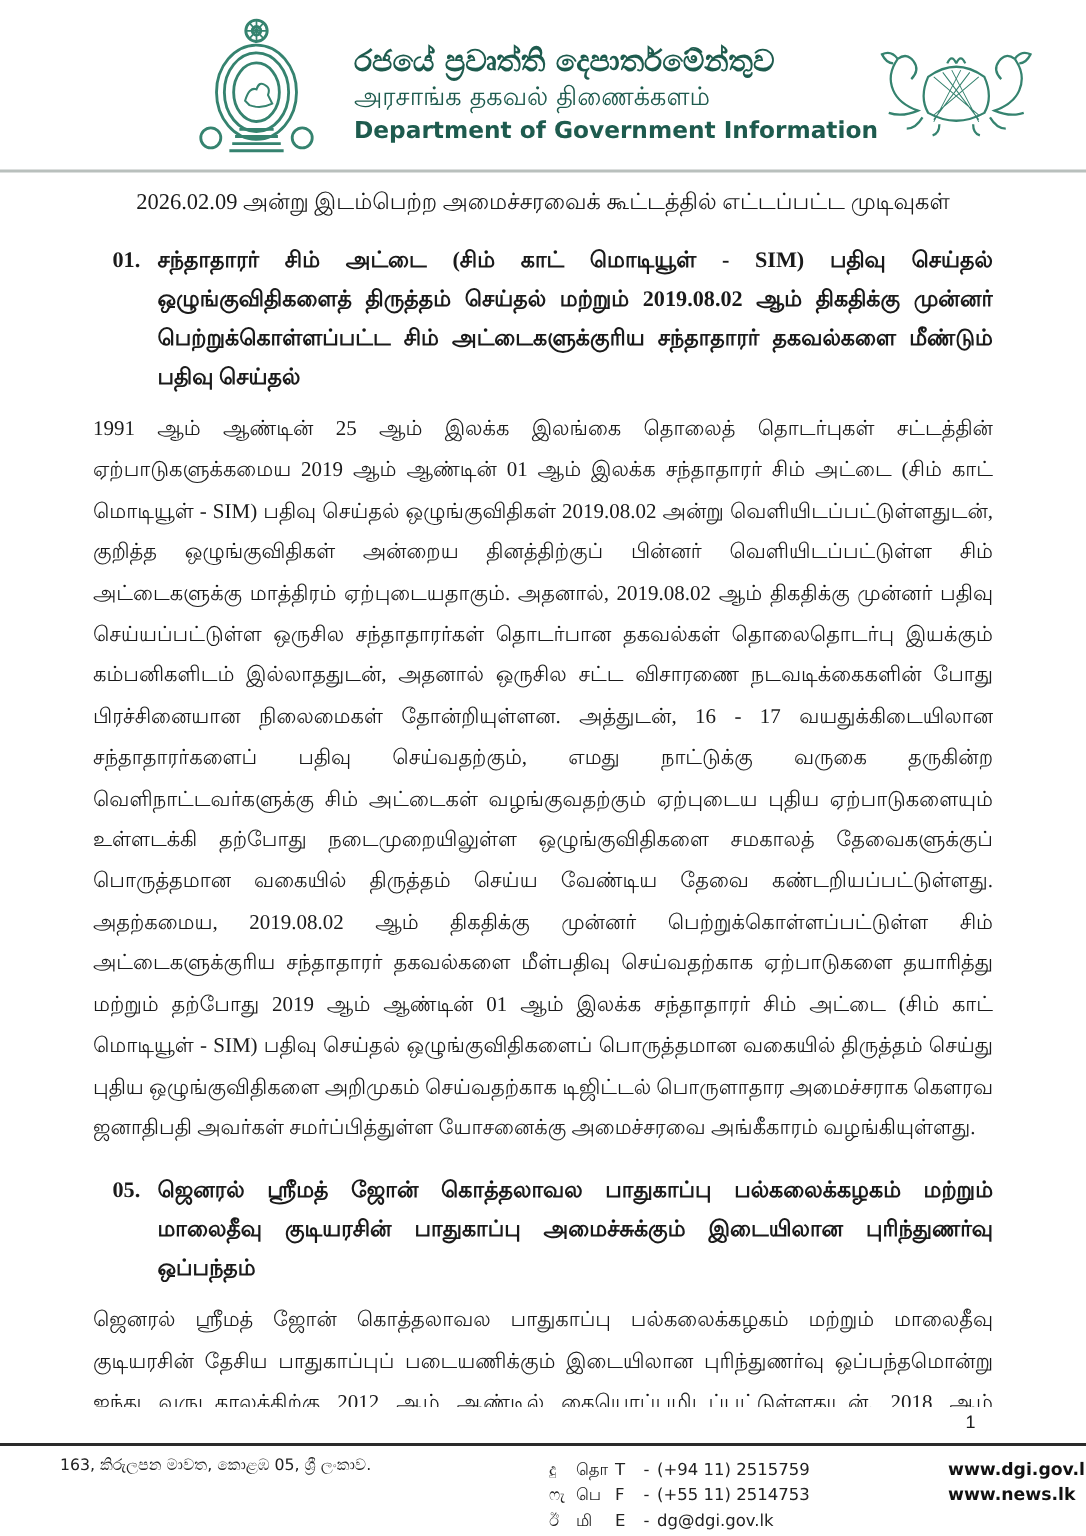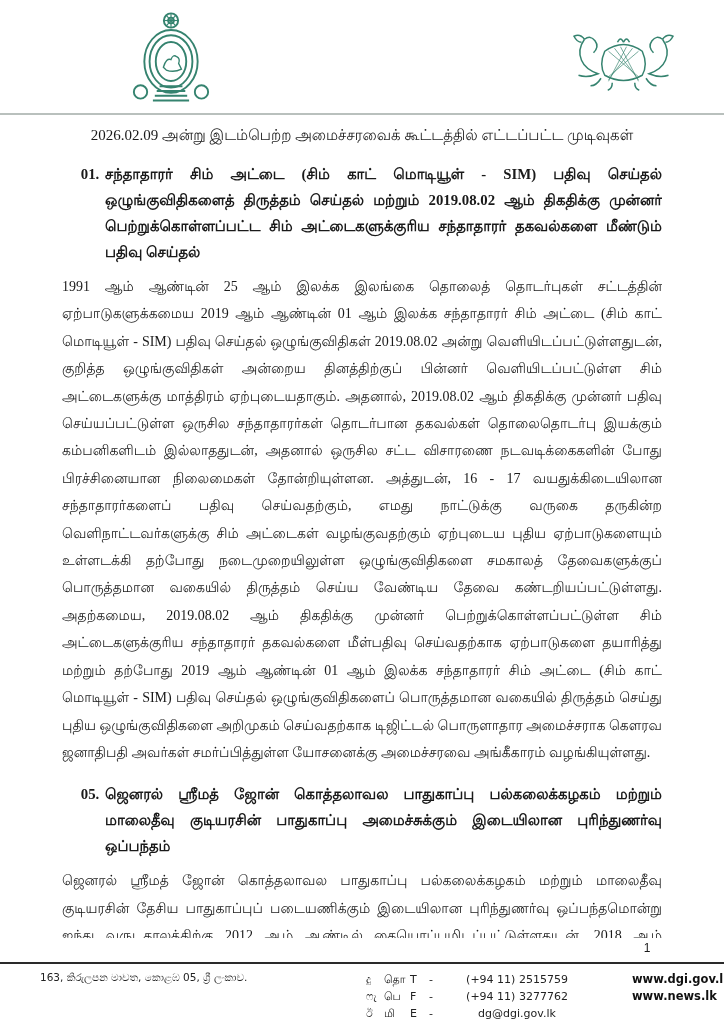--- a/index.html
+++ b/index.html
@@ -15,37 +15,37 @@
   .dept-ta { font-family:"DejaVu Sans","Liberation Sans",sans-serif; font-size:17px; margin-top:2px; }
   .dept-en { font-family:"DejaVu Sans","Liberation Sans",sans-serif; font-weight:bold; font-size:15.5px; margin-top:2px; }
   .fish-box { flex:0 0 auto; margin-left:auto; }
   .header-rule { position:absolute; top:113px; left:0; width:724px; height:2px; background:#b9c0bd; }
 
   
   .content { position:absolute; top:118px; left:62px; width:600px; height:820px; overflow:hidden; }
   .doc-title { text-align:center; font-weight:normal; font-size:15px; margin-top:6px; line-height:22px; }
   .section { margin-top:15px; }
   .sec-head { display:flex; padding-left:13px; font-weight:bold; font-size:14.8px; line-height:26px; }
-  .sec-num { flex:0 0 30px;text-align:center; }
+  .sec-num { flex:0 0 30px; }
   .sec-title { flex:1 1 auto; text-align:justify; }
   .sec-body { margin-top:8px; font-size:14px; line-height:27.4px; text-align:justify; }
 
   .page-number { position:absolute; top:941px; left:632px; width:30px; text-align:center; font-size:12px; font-family:"Liberation Sans","DejaVu Sans",sans-serif; }
 
   
   .footer-rule { position:absolute; top:962px; left:0; width:724px; height:2px; background:#2a2a2a; }
   .footer { position:absolute; top:966px; left:0; width:724px; font-family:"DejaVu Sans","Liberation Sans",sans-serif; }
   .addr { position:absolute; left:40px; top:3px; width:300px; font-size:10.5px; line-height:16px; color:#222; }
   .contact { position:absolute; left:366px; top:5px; width:230px; font-size:11px; line-height:17px; color:#222; }
   .contact-row { display:flex; align-items:baseline; }
   .c-si { flex:0 0 18px; }
   .c-ta { flex:0 0 26px; }
   .c-en { flex:0 0 14px; }
   .c-sep { flex:0 0 14px; text-align:center; }
-  .c-val { flex:1 1 auto;text-align:center; }
+  .c-val { flex:1 1 auto; }
   .sites { position:absolute; left:632px; top:5px; width:92px; font-size:11.5px; font-weight:bold; line-height:17px; color:#111; }
 </style>
 </head>
 <body>
 
 <div class="page">
 
   <div class="header">
     <div class="emblem-box">
       <svg viewBox="0 0 90 105" width="86" height="100" aria-hidden="true">
@@ -58,20 +58,25 @@
           <line x1="50" y1="4.5" x2="40" y2="15.5" stroke-width="1.2"></line>
           <ellipse cx="45" cy="53" rx="28" ry="33"></ellipse>
           <ellipse cx="45" cy="53" rx="22.5" ry="27.5"></ellipse>
           <ellipse cx="45" cy="53" rx="16" ry="20.5"></ellipse>
           <path d="M37 59 q3 -10 8 -8 q2 -6 6 -3 q4 2 2 7 l3 6 q-8 4 -16 1 z" stroke-width="1.4"></path>
           <circle cx="13" cy="85" r="7"></circle>
           <circle cx="77" cy="85" r="7"></circle>
           <path d="M33 79 h24 M30 84 h30 M28 89 h34 M26 94 h38"></path>
         </g>
       </svg>
+    </div>
+    <div class="dept-names">
+      <div class="dept-si">රජයේ ප්‍රවෘත්ති දෙපාර්තමේන්තුව</div>
+      <div class="dept-ta">அரசாங்க தகவல் திணைக்களம்</div>
+      <div class="dept-en">Department of Government Information</div>
     </div>
     <div class="fish-box">
       <svg viewBox="0 0 140 90" width="105" height="68" aria-hidden="true">
         <g fill="none" stroke="#35836f" stroke-width="2">
           <path d="M18 16 q-10 14 -4 28 q5 12 22 18 q-14 6 -26 2"></path>
           <path d="M18 16 q8 -6 14 2 q6 8 -2 16"></path>
           <path d="M18 16 q-6 -8 -14 -4 q4 8 10 8"></path>
           <path d="M122 16 q10 14 4 28 q-5 12 -22 18 q14 6 26 2"></path>
           <path d="M122 16 q-8 -6 -14 2 q-6 8 2 16"></path>
           <path d="M122 16 q6 -8 14 -4 q-4 8 -10 8"></path>
@@ -122,21 +127,21 @@
         <span class="c-ta">தொ</span>
         <span class="c-en">T</span>
         <span class="c-sep">-</span>
         <span class="c-val">(+94 11) 2515759</span>
       </div>
       <div class="contact-row">
         <span class="c-si">ෆැ</span>
         <span class="c-ta">பெ</span>
         <span class="c-en">F</span>
         <span class="c-sep">-</span>
-        <span class="c-val">(+94 11) 3277762</span>
+        <span class="c-val">(+55 11) 2514753</span>
       </div>
       <div class="contact-row">
         <span class="c-si">ඊ</span>
         <span class="c-ta">மி</span>
         <span class="c-en">E</span>
         <span class="c-sep">-</span>
         <span class="c-val">dg@dgi.gov.lk</span>
       </div>
     </div>
 

